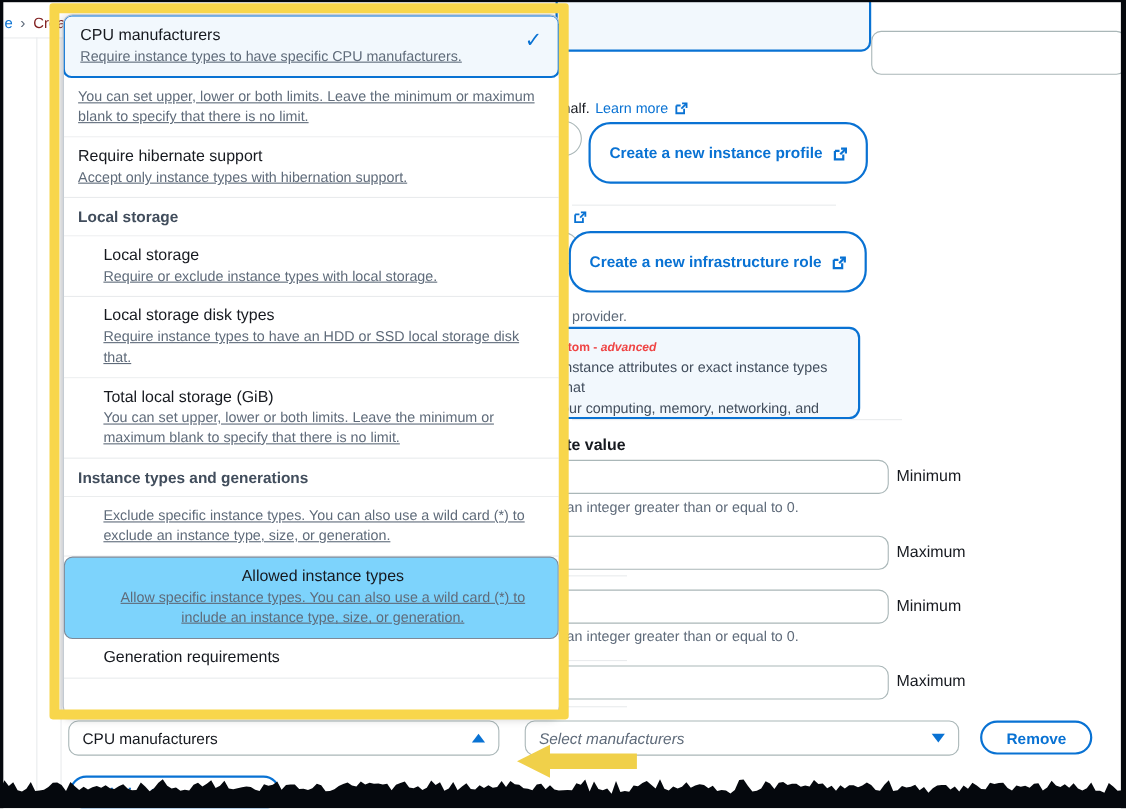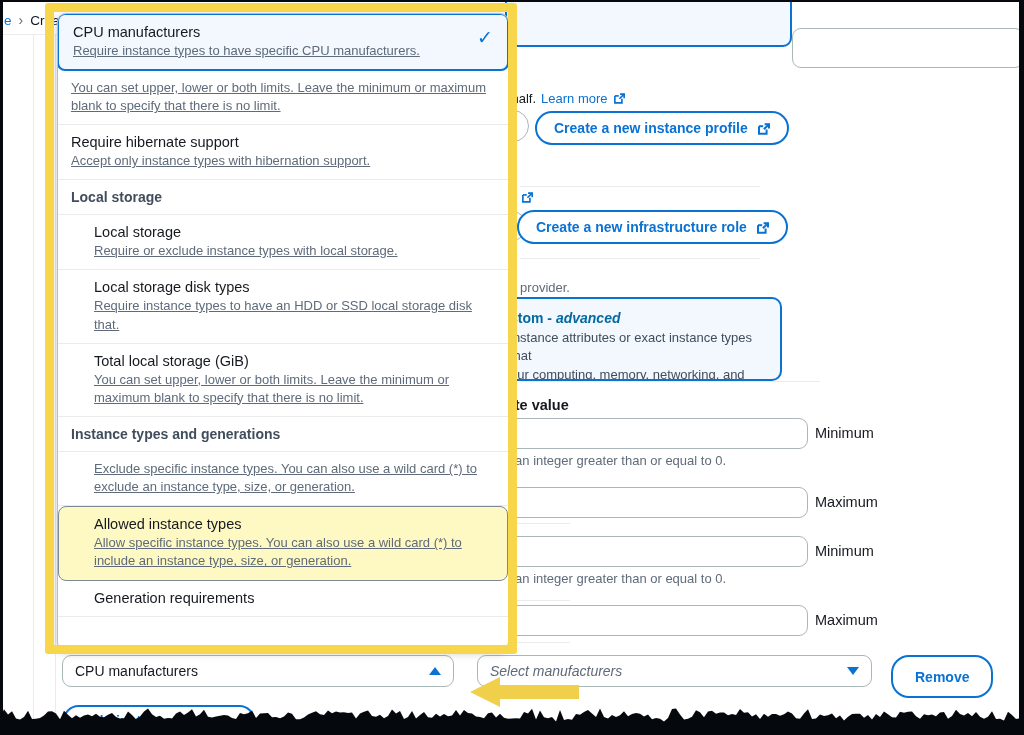--- a/index.html
+++ b/index.html
@@ -47,21 +47,21 @@
   .breadcrumb {
     position: absolute;
     left: 4px; top: 12px;
     display: flex; align-items: center; gap: 7px;
     font-size: 13.5px;
     color: #16191f;
     white-space: nowrap;
   }
   .breadcrumb .bc-link { color: #0972d3; text-decoration: none; }
   .breadcrumb .bc-sep { color: #5f6b7a; font-size: 14px; }
-  .breadcrumb .bc-current { color: #0f172a; }
+  .breadcrumb .bc-current { color: #7f1d1d; }
 
   
   .vrule {
     position: absolute;
     width: 1px; background: #e9ebed;
   }
   .hrule {
     position: absolute;
     height: 1px; background: #e9ebed;
   }
@@ -112,42 +112,42 @@
     width: 13px; height: 13px;
     position: relative;
     vertical-align: -2px;
   }
   .ext-icon svg { display: block; }
 
   
   .pill-btn {
     position: absolute;
     display: inline-flex; align-items: center; gap: 9px;
-    padding: 7px 17px;
+    padding: 18px 17px;
     border: 2px solid #0972d3;
     border-radius: 20px;
     color: #0972d3;
     font-size: 14px;
     font-weight: bold;
     background: #ffffff;
     white-space: nowrap;
     cursor: pointer;
   }
 
   
   .tile-card {
     position: absolute;
     border: 2px solid #0972d3;
     border-radius: 10px;
     background: #f2f8fd;
     padding: 11px 14px 13px 14px;
     overflow: hidden;
   }
   .tile-title {
-    font-size: 14px; font-weight: bold; color: #0369a1;
+    font-size: 11px; font-weight: bold; color: #ef4444;
     white-space: nowrap; margin-bottom: 3px;
   }
   .tile-title i { font-style: italic; }
   .tile-desc {
     font-size: 13px; color: #414d5c; line-height: 1.42;
   }
 
   
   .select-ctl {
     position: absolute;
@@ -167,21 +167,21 @@
     width: 0; height: 0;
     border-left: 6px solid transparent;
     border-right: 6px solid transparent;
   }
   .caret.up   { border-bottom: 8px solid #0972d3; }
   .caret.down { border-top: 8px solid #0972d3; }
 
   .remove-btn {
     position: absolute;
     display: inline-flex; align-items: center; justify-content: center;
-    height: 43px; padding: 0 22px;
+    height: 31px; padding: 0 22px;
     border: 2px solid #0972d3;
     border-radius: 18px;
     color: #0972d3;
     font-size: 14px; font-weight: bold;
     background: #ffffff;
     cursor: pointer;
     white-space: nowrap;
   }
   .add-btn {
     position: absolute;
@@ -252,22 +252,23 @@
     position: absolute;
     right: 14px; top: 13px;
     color: #0972d3;
     font-size: 19px;
     line-height: 1;
   }
 
   .dd-opt.hovered {
     border: 1px solid #7d8998;
     border-radius: 8px;
-    background: #fef9c3;
+    background: #7dd3fc;
     padding: 8px 14px 9px 35px;
+    text-align: center;
   }
 
   
   .anno-box {
     position: absolute;
     left: 45px; top: 3px;
     width: 472px; height: 651px;
     border: 9px solid #f8d64b;
     border-radius: 3px;
     background: transparent;

